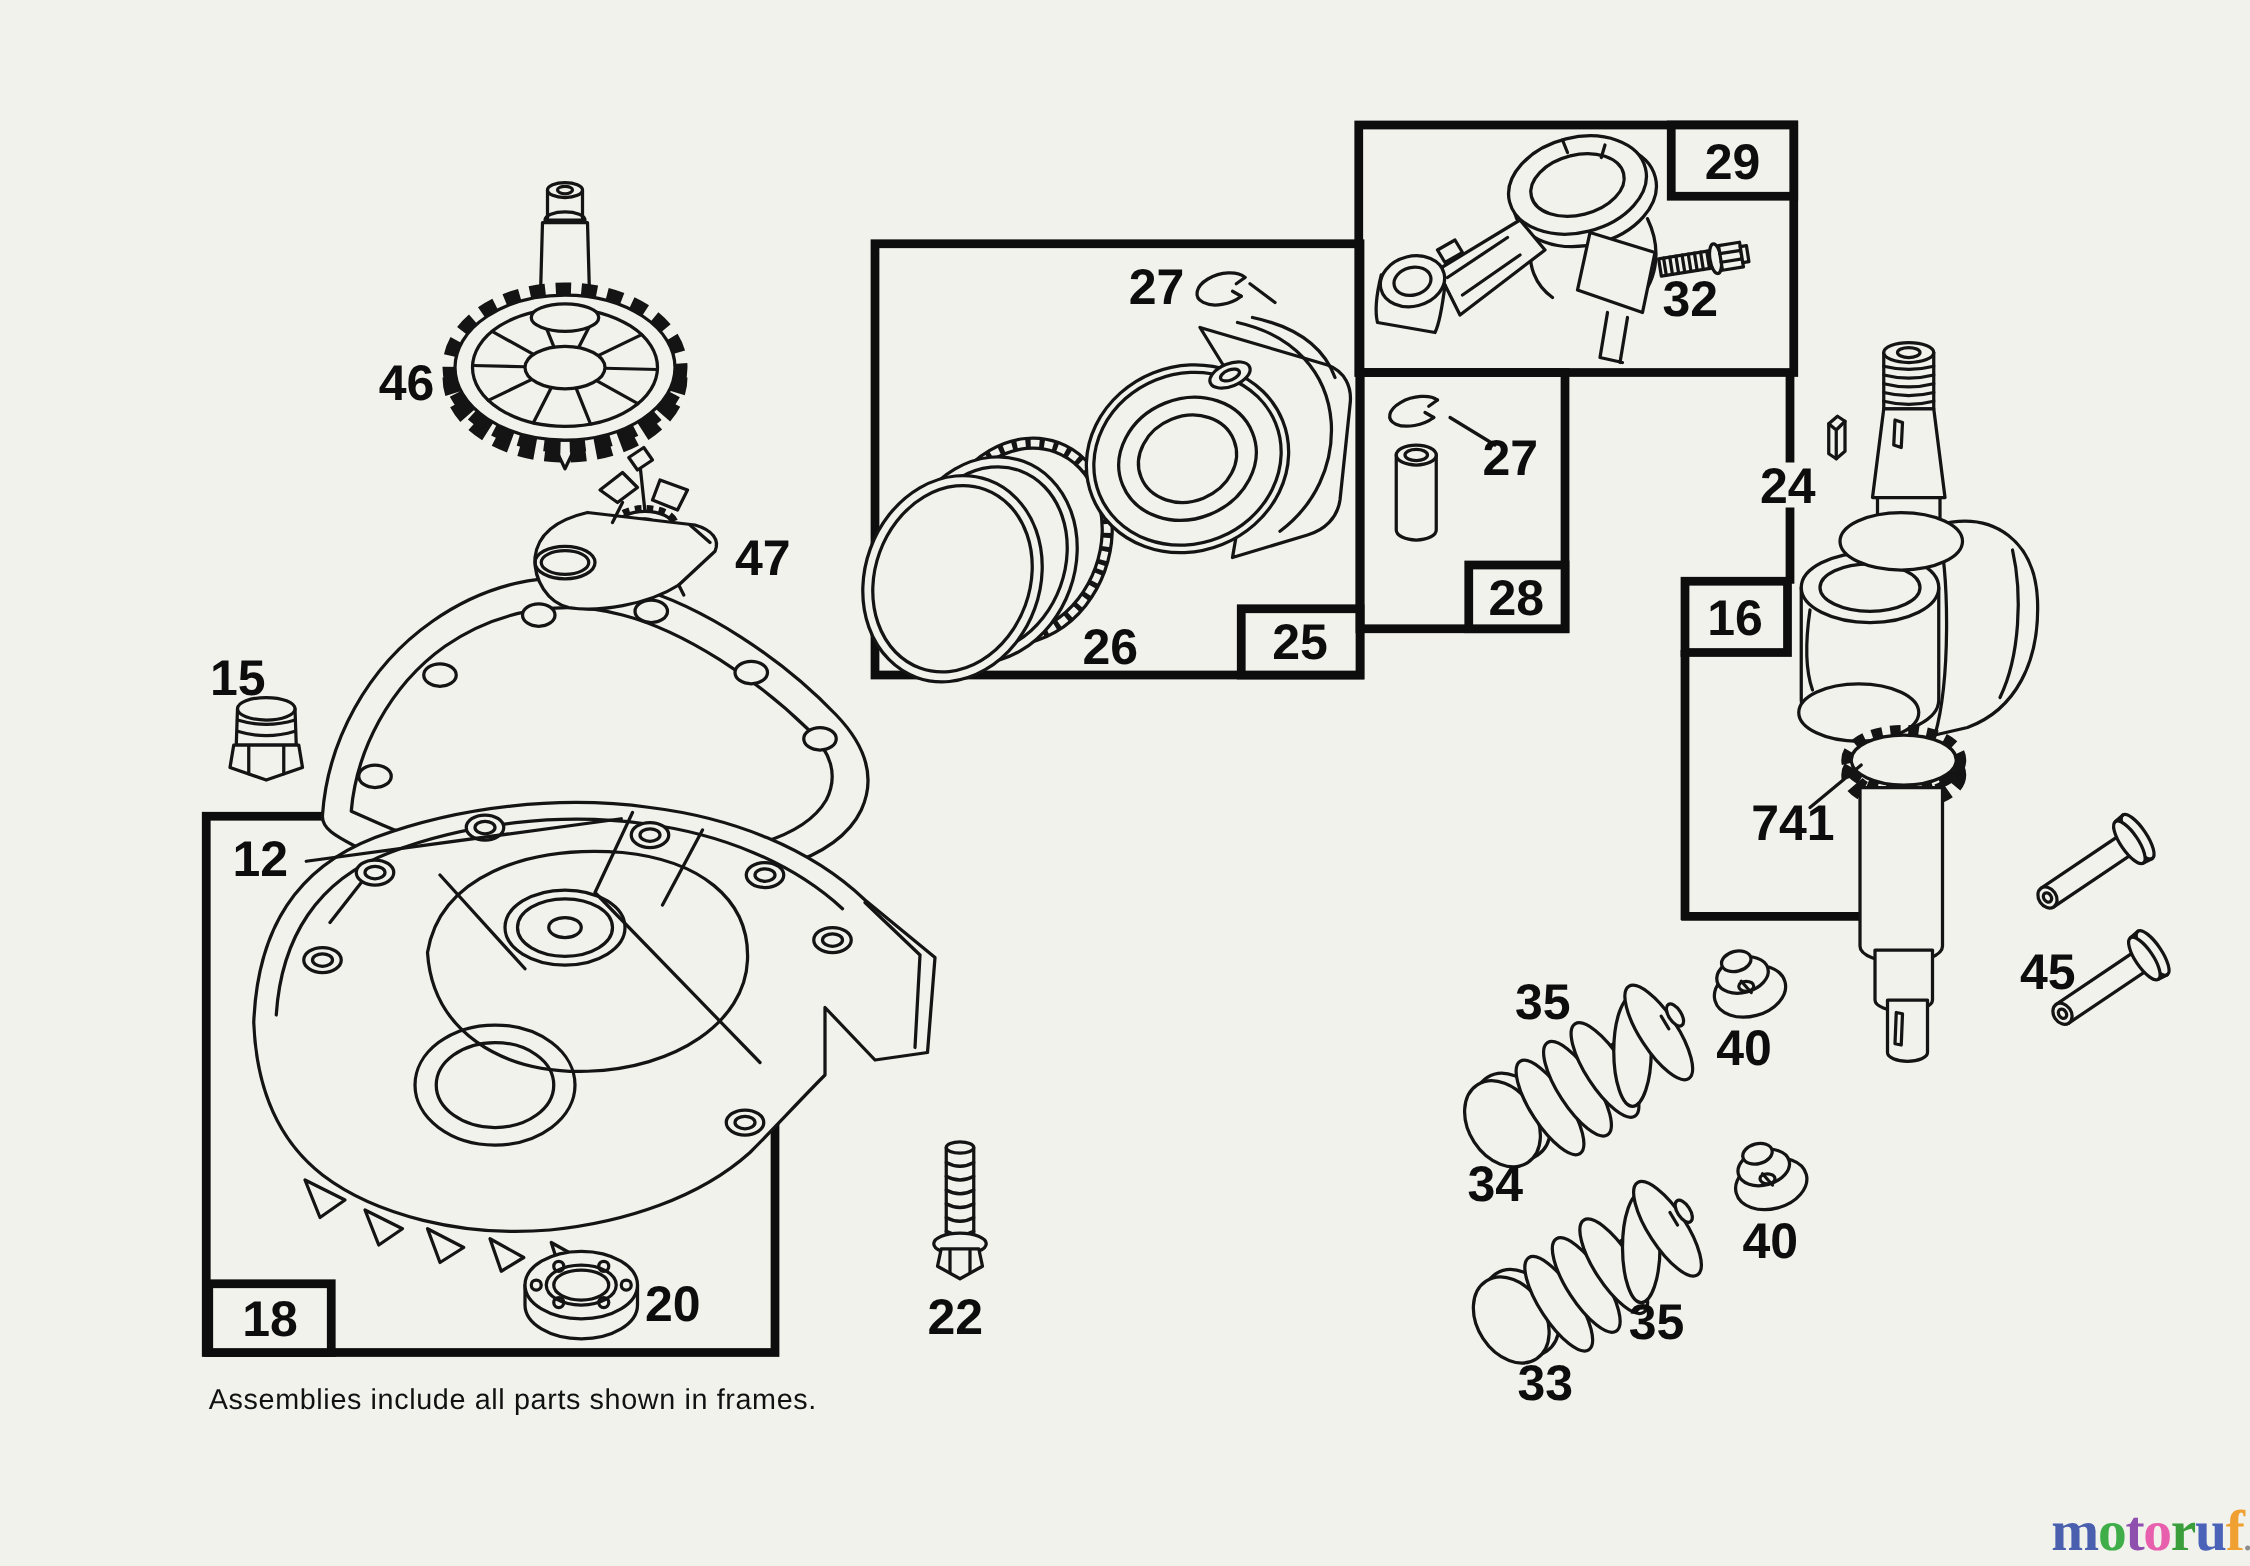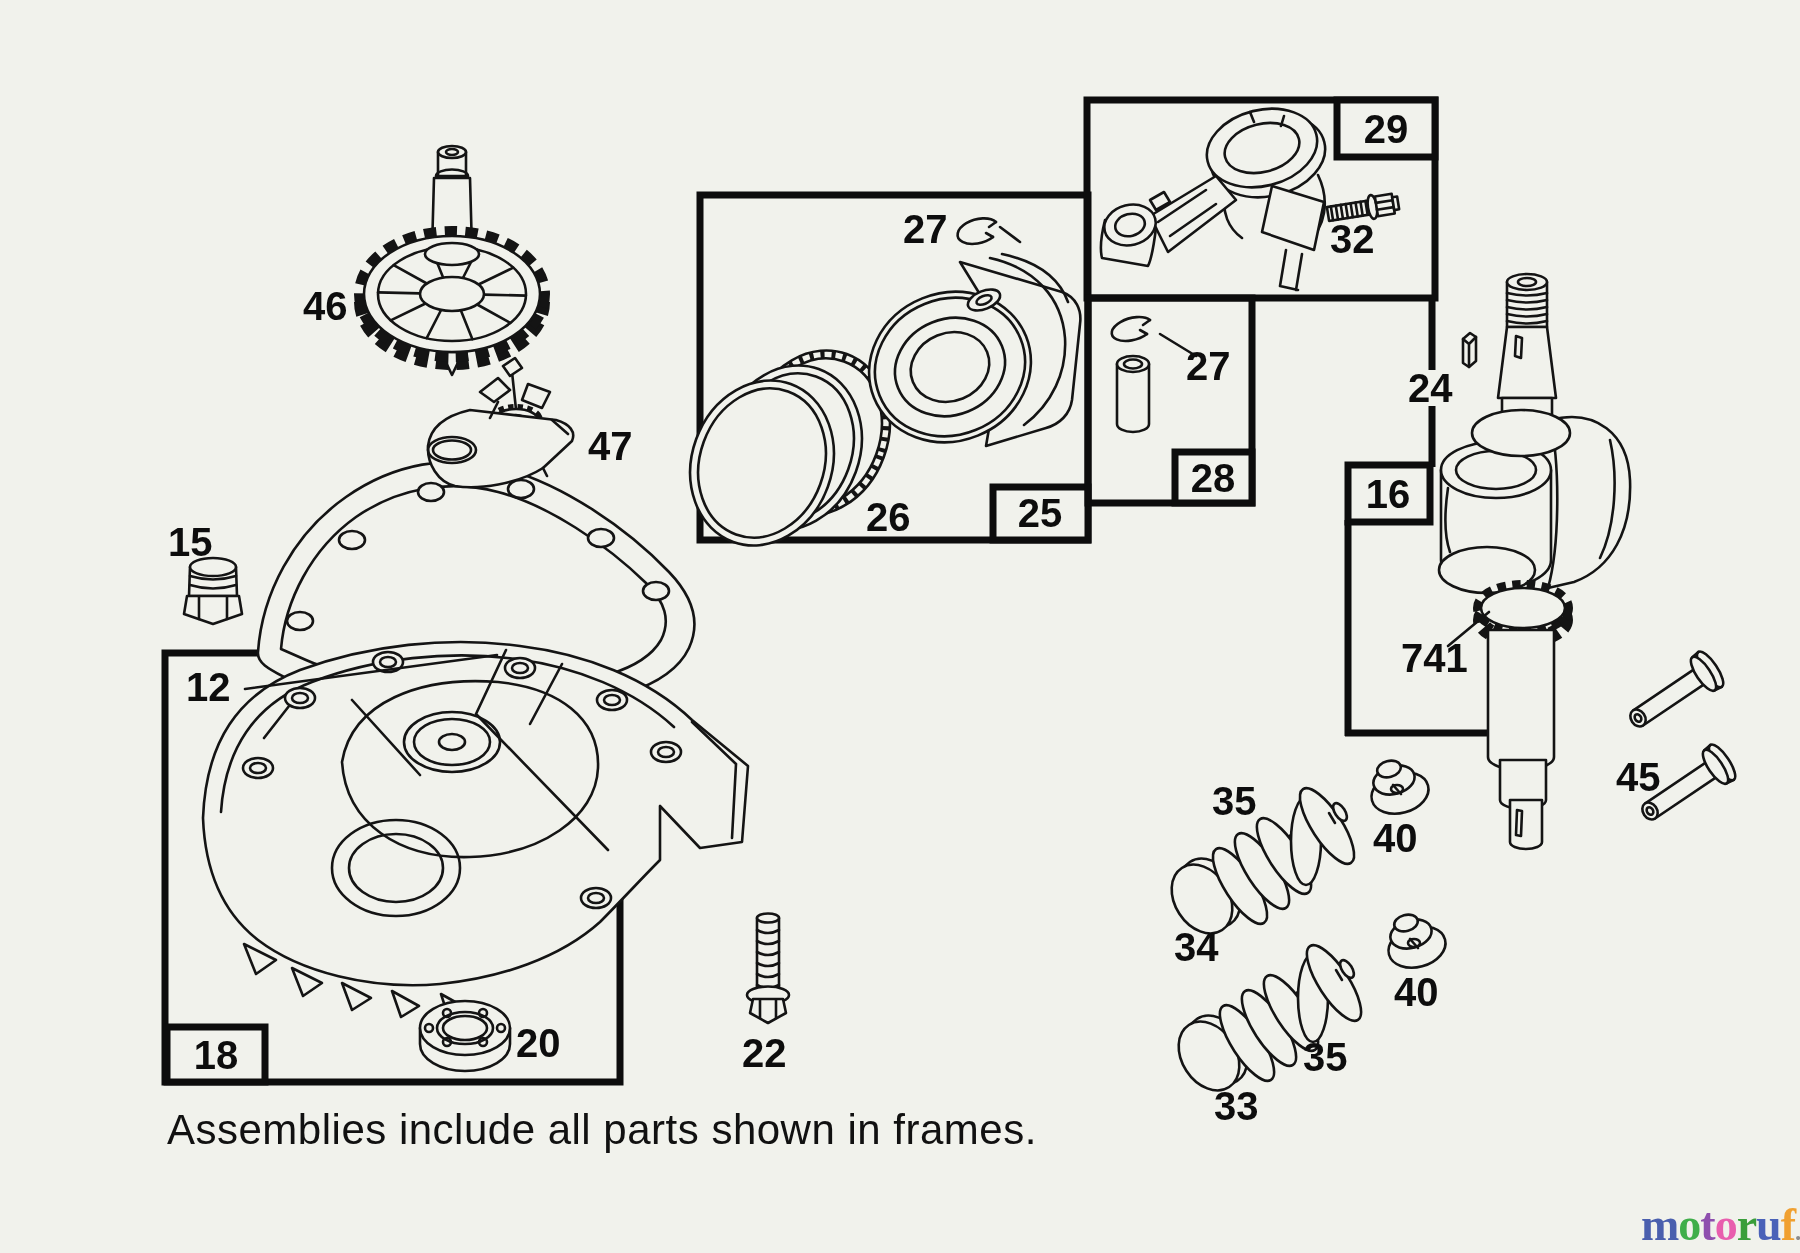--- a/index.html
+++ b/index.html
@@ -7,21 +7,21 @@
   body{width:1800px;height:1253px;position:relative;background:var(--paper);overflow:hidden;
        font-family:"Liberation Sans",sans-serif;}
   #stage{position:absolute;left:0;top:0;width:1800px;height:1253px;}
   svg .s{stroke:var(--ink);stroke-width:2.6;fill:none;stroke-linecap:round;stroke-linejoin:round;}
   svg .f{stroke:var(--ink);stroke-width:2.6;fill:var(--paper);stroke-linejoin:round;}
   svg .fr{stroke:#0d0d0d;stroke-width:7;fill:none;}
   svg .frf{stroke:#0d0d0d;stroke-width:7;fill:var(--paper);}
   svg .teeth{stroke:var(--ink);fill:none;}
   svg .lbl{font-family:"Liberation Sans",sans-serif;font-weight:700;font-size:40px;fill:#0d0d0d;}
   svg .mid{text-anchor:middle;}
-  #caption{position:absolute;left:167px;top:1106px;font-size:42px;color:#111;
+  #caption{position:absolute;left:167px;top:1106px;font-size:23px;color:#111;
            letter-spacing:0.5px;}
   #watermark{position:absolute;left:1641px;top:1198px;font-family:"Liberation Serif",serif;
              font-weight:700;font-size:46px;letter-spacing:-1px;white-space:nowrap;cursor:pointer;}
   #watermark .sfx{font-size:25px;font-weight:700;}
 </style>
 </head>
 <body style="background: rgb(241, 242, 236);">
 
 <div id="stage">
 <svg width="1800" height="1253" viewBox="0 0 1800 1253" xmlns="http://www.w3.org/2000/svg">

